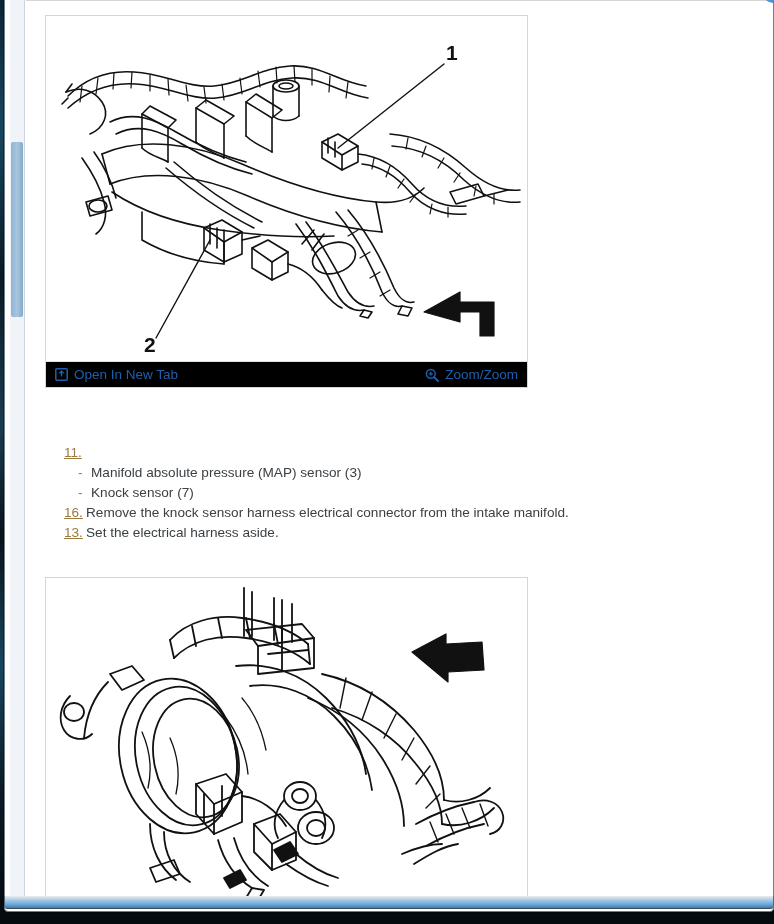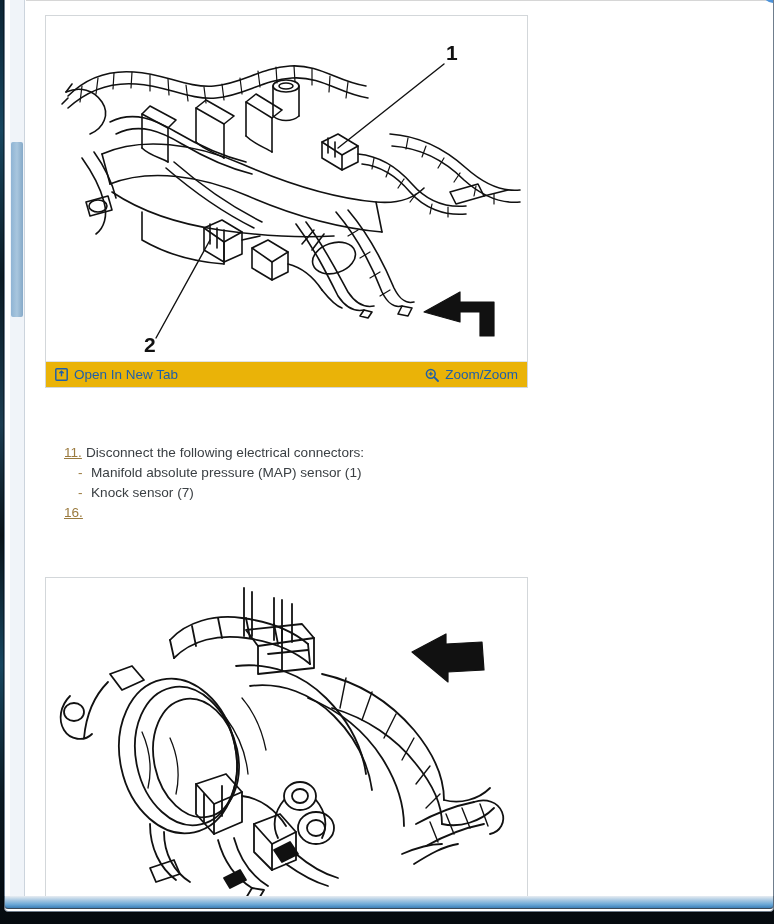--- a/index.html
+++ b/index.html
@@ -133,21 +133,21 @@
     overflow: hidden;
   }
   #figure-1 .figure-canvas { height: 345px; }
   #figure-2 .figure-canvas { height: 330px; }
 
   .figure-footer {
     position: absolute;
     left: 0; bottom: 0;
     width: 481px;
     height: 26px;
-    background: #eab308;
+    background: #000000;
     border-top: 1px solid #dfe2e5;
     box-sizing: border-box;
     display: flex;
     align-items: center;
     justify-content: space-between;
     padding: 0 9px;
   }
   .fig-action {
     display: flex;
     align-items: center;
@@ -391,32 +391,36 @@
                 <path d="M3.8 5.8 H7.8 M5.8 3.8 V7.8" stroke="#1f5fa9" stroke-width="1.3"></path>
               </svg>
               <span>Zoom/Zoom</span>
             </div>
           </div>
         </div>
 
         <div class="steps">
           <div class="step-row">
             <span class="step-num">11.</span>
-            <span>Disconnect the following electrical connectors:</span>
           </div>
           <div class="sub-row">
             <span class="sub-dash">-</span>
-            <span>Manifold absolute pressure (MAP) sensor (1)</span>
+            <span>Manifold absolute pressure (MAP) sensor (3)</span>
           </div>
           <div class="sub-row">
             <span class="sub-dash">-</span>
             <span>Knock sensor (7)</span>
           </div>
           <div class="step-row">
             <span class="step-num">16.</span>
+            <span>Remove the knock sensor harness electrical connector from the intake manifold.</span>
+          </div>
+          <div class="step-row">
+            <span class="step-num">13.</span>
+            <span>Set the electrical harness aside.</span>
           </div>
         </div>
 
         <div class="figure" id="figure-2">
           <div class="figure-canvas">
             <svg width="481" height="330" viewBox="0 0 481 330">
               <g fill="none" stroke="#111" stroke-width="1.8" stroke-linecap="round" stroke-linejoin="round">
 
                 <path d="M198,10 L198,58"></path>
                 <path d="M206,14 L206,58"></path>

